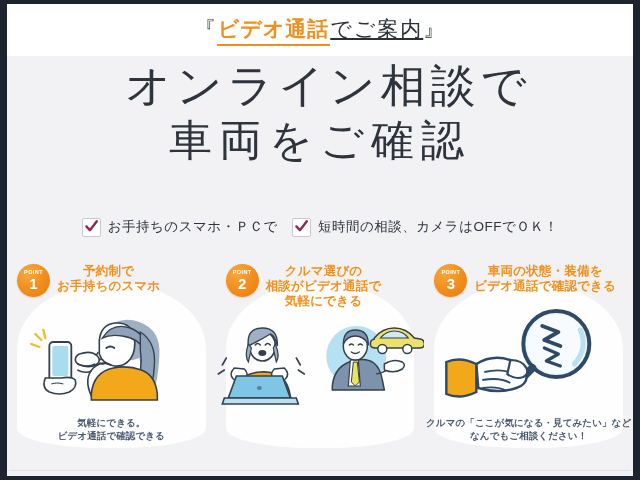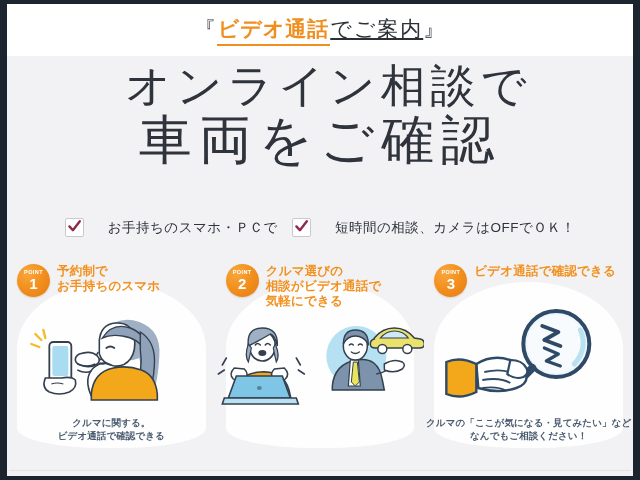--- a/index.html
+++ b/index.html
@@ -37,30 +37,30 @@
   
   .headline{
     position:absolute;left:0;top:54px;width:100%;
     text-align:center;color:#2e333c;
   }
   .headline .l1{
     font-size:45px;letter-spacing:5px;line-height:56px;
     font-weight:400;display:block;margin-left:17px;
   }
   .headline .l2{
-    font-size:53px;letter-spacing:7px;line-height:56px;
+    font-size:43px;letter-spacing:7px;line-height:56px;
     font-weight:400;display:block;margin-top:-2px;
   }
   
   .check-row{
     position:absolute;left:0;top:214px;width:100%;
     display:flex;justify-content:center;align-items:center;
     gap:14px;
   }
-  .check-item{display:flex;align-items:center;gap:24px;}
+  .check-item{display:flex;gap:7px;}
   .cbox{
     width:17px;height:17px;background:#fff;
     border:1px solid #c7c9cd;border-radius:2px;
     position:relative;flex:none;
   }
   .cbox svg{position:absolute;left:1px;top:0;}
   .check-label{
     font-size:13.5px;color:#2e333c;white-space:nowrap;letter-spacing:.5px;
   }
   
@@ -87,21 +87,21 @@
     display:flex;flex-direction:column;align-items:center;justify-content:center;
     color:#fff;line-height:1;margin-top:1px;
     box-shadow:0 1px 2px rgba(0,0,0,.13);
   }
   .badge .bp{font-size:5.5px;font-weight:700;letter-spacing:.4px;}
   .badge .bn{font-size:15px;font-weight:700;margin-top:0px;}
   .point-title{
     color:#f2911f;font-size:12.5px;font-weight:700;
     line-height:15px;letter-spacing:.2px;padding-top:1px;
   }
-  .point-title span{display:block;}
+  .point-title span{display:block;text-align:center;}
   .illus{
     position:absolute;left:0;right:0;top:44px;height:112px;
   }
   .caption{
     position:absolute;left:0;right:0;bottom:14px;
     text-align:center;color:#4a5a6e;
     font-size:9.5px;font-weight:700;line-height:13px;letter-spacing:.1px;
   }
   .caption span{display:block;}
   .bottom-rule{
@@ -194,21 +194,21 @@
 
           <path d="M72 54 q12 -4 18 2 q4 4 0 8 q-6 4 -14 2 q-8 -2 -8 -6 q0 -4 4 -6 z" fill="#ffffff" stroke="#33404f" stroke-width="1.6"></path>
           <path d="M70 64 q10 4 18 0" fill="none" stroke="#33404f" stroke-width="1.4"></path>
           <path d="M70 70 q8 4 14 1" fill="none" stroke="#33404f" stroke-width="1.4"></path>
 
           <path d="M36 30 l2 8 M28 34 l6 6 M24 44 l8 3" stroke="#f3bd2a" stroke-width="2.4" stroke-linecap="round" fill="none"></path>
         </svg>
       </div>
 
       <div class="caption">
-        <span>クルマに関する。</span>
+        <span>気軽にできる。</span>
         <span>ビデオ通話で確認できる</span>
       </div>
     </div>
 
     <div class="point-col">
       <div class="col-arc"></div>
 
       <div class="point-head">
         <div class="badge">
           <span class="bp">POINT</span>
@@ -275,20 +275,21 @@
 
     <div class="point-col">
       <div class="col-arc"></div>
 
       <div class="point-head">
         <div class="badge">
           <span class="bp">POINT</span>
           <span class="bn">3</span>
         </div>
         <div class="point-title">
+          <span>車両の状態・装備を</span>
           <span>ビデオ通話で確認できる</span>
         </div>
       </div>
 
       <div class="illus" style="top:46px;height:106px;">
         <svg width="100%" height="100%" viewBox="0 0 208 106" preserveAspectRatio="xMidYMid meet">
 
           <circle cx="132" cy="42" r="33" fill="#eef7fb" stroke="#2f4a66" stroke-width="4"></circle>
           <circle cx="132" cy="42" r="29" fill="#ffffff" opacity=".55"></circle>
 

